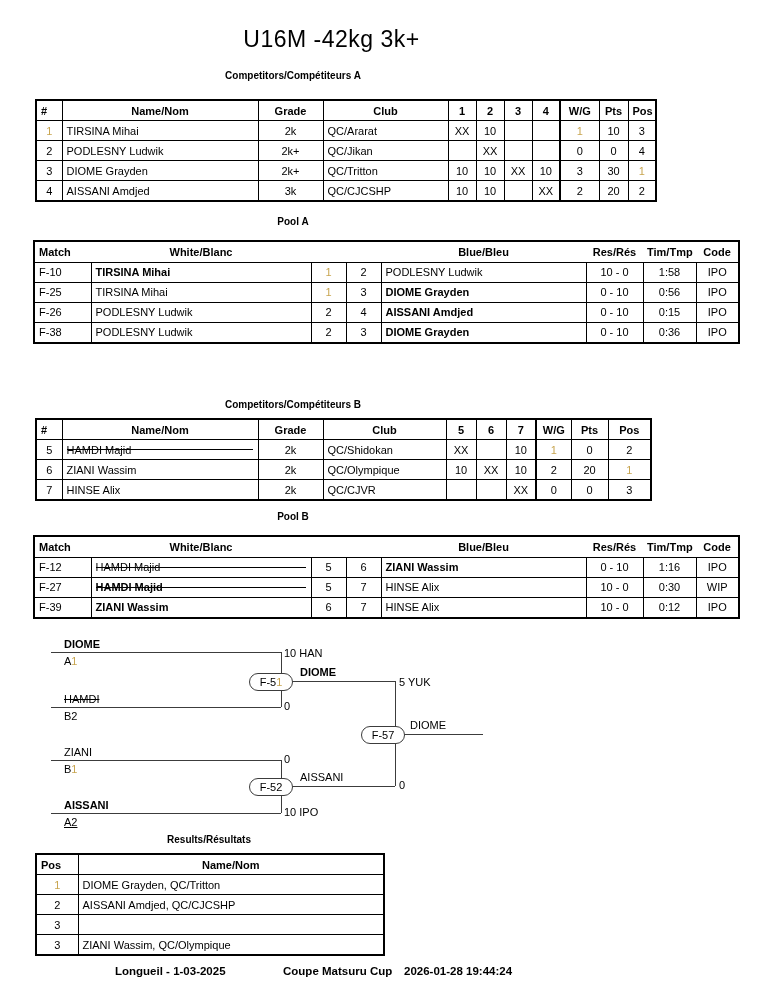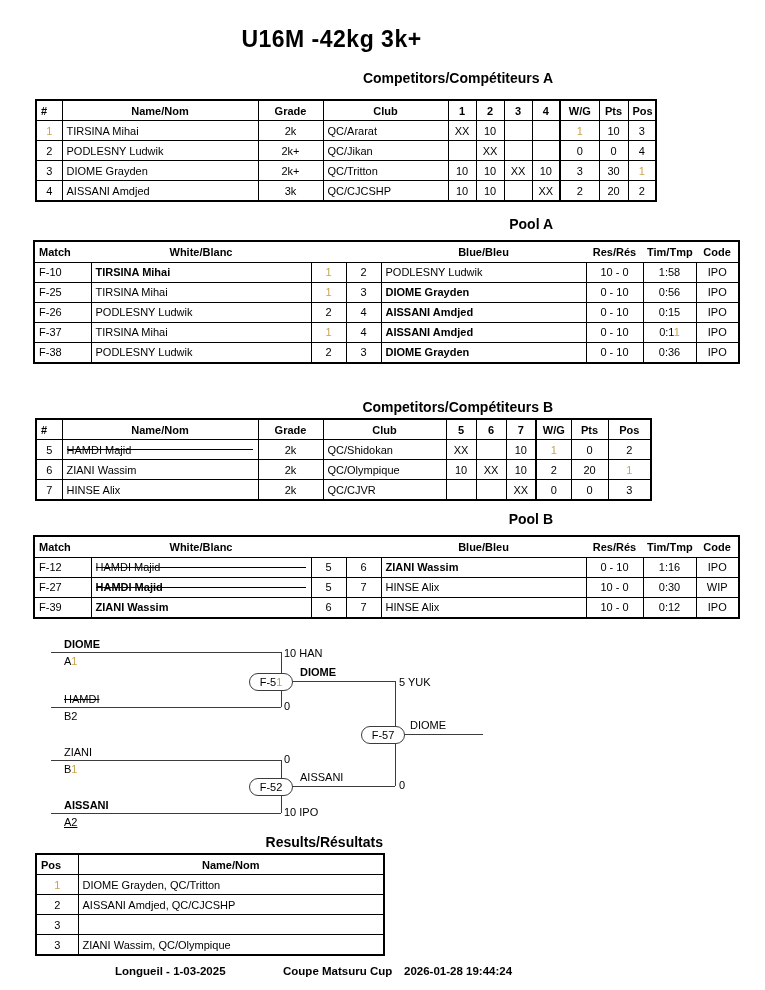--- a/index.html
+++ b/index.html
@@ -1,20 +1,20 @@
 <!DOCTYPE html>
 <html style="--accent-one: #C8A550;"><head>
 <meta charset="utf-8">
 <style>
   html,body{margin:0;padding:0;background:#fff;}
   #page{position:relative;width:765px;height:990px;background:#fff;color:#000;
         font-family:"Liberation Sans", sans-serif;overflow:hidden;}
   .abs{position:absolute;}
-  .title{width:663px;text-align:center;font-size:23px;font-weight:bold;letter-spacing:0.5px;}
-  .shead{font-size:14px;font-weight:bold;text-align:right;white-space:nowrap;}
+  .title{width:663px;text-align:center;font-size:23px;font-weight:normal;letter-spacing:0.5px;}
+  .shead{font-size:10px;font-weight:bold;text-align:center;white-space:nowrap;}
   table{border-collapse:collapse;table-layout:fixed;font-size:11px;background:#fff;}
   table.grid{border:2px solid #000;}
   .grid th,.grid td{border:1px solid #000;padding:0 4px;height:19px;overflow:hidden;
         white-space:nowrap;font-size:11px;vertical-align:middle;}
   .grid th{font-weight:bold;}
   .pool thead th{border:none;border-bottom:1px solid #000;}
   .c{text-align:center;} .l{text-align:left;}
   .sep{border-left:2px solid #000 !important;}
   .bold{font-weight:bold;}
   td.rel{position:relative;}
@@ -172,30 +172,20 @@
         <td class="l">F-26</td>
         <td class="l">PODLESNY Ludwik</td>
         <td class="c">2</td>
         <td class="c">4</td>
         <td class="l bold">AISSANI Amdjed</td>
         <td class="c">0 - 10</td>
         <td class="c">0:15</td>
         <td class="c">IPO</td>
       </tr>
       <tr>
-        <td class="l">F-37</td>
-        <td class="l">TIRSINA Mihai</td>
-        <td class="c"><span class="one">1</span></td>
-        <td class="c">4</td>
-        <td class="l bold">AISSANI Amdjed</td>
-        <td class="c">0 - 10</td>
-        <td class="c">0:1<span class="one">1</span></td>
-        <td class="c">IPO</td>
-      </tr>
-      <tr>
         <td class="l">F-38</td>
         <td class="l">PODLESNY Ludwik</td>
         <td class="c">2</td>
         <td class="c">3</td>
         <td class="l bold">DIOME Grayden</td>
         <td class="c">0 - 10</td>
         <td class="c">0:36</td>
         <td class="c">IPO</td>
       </tr>
     </tbody>

